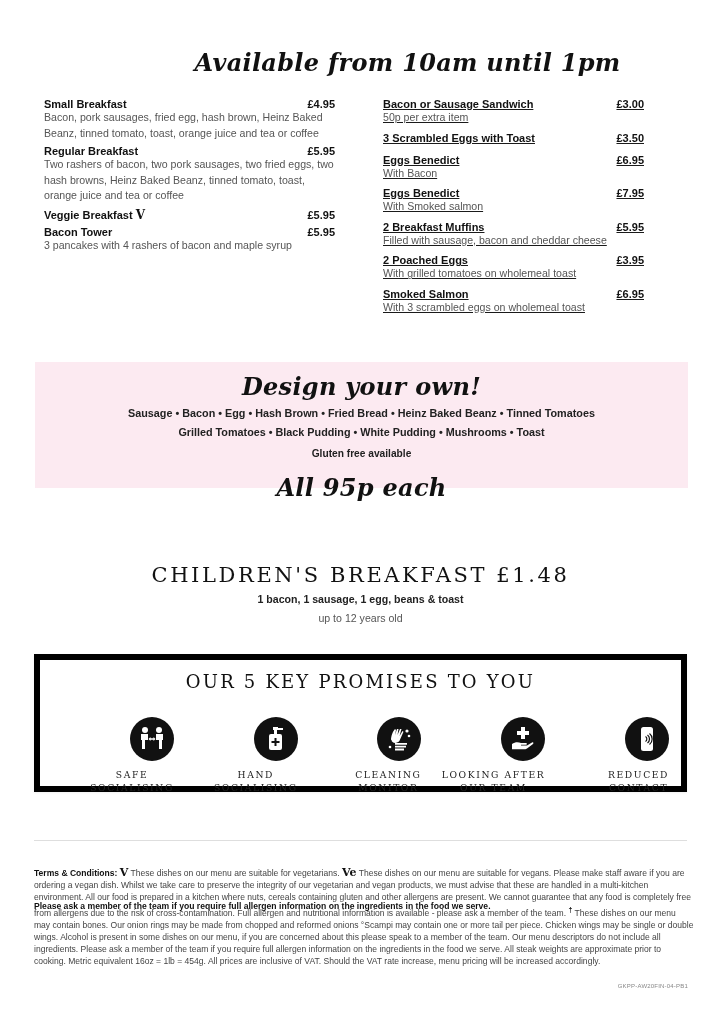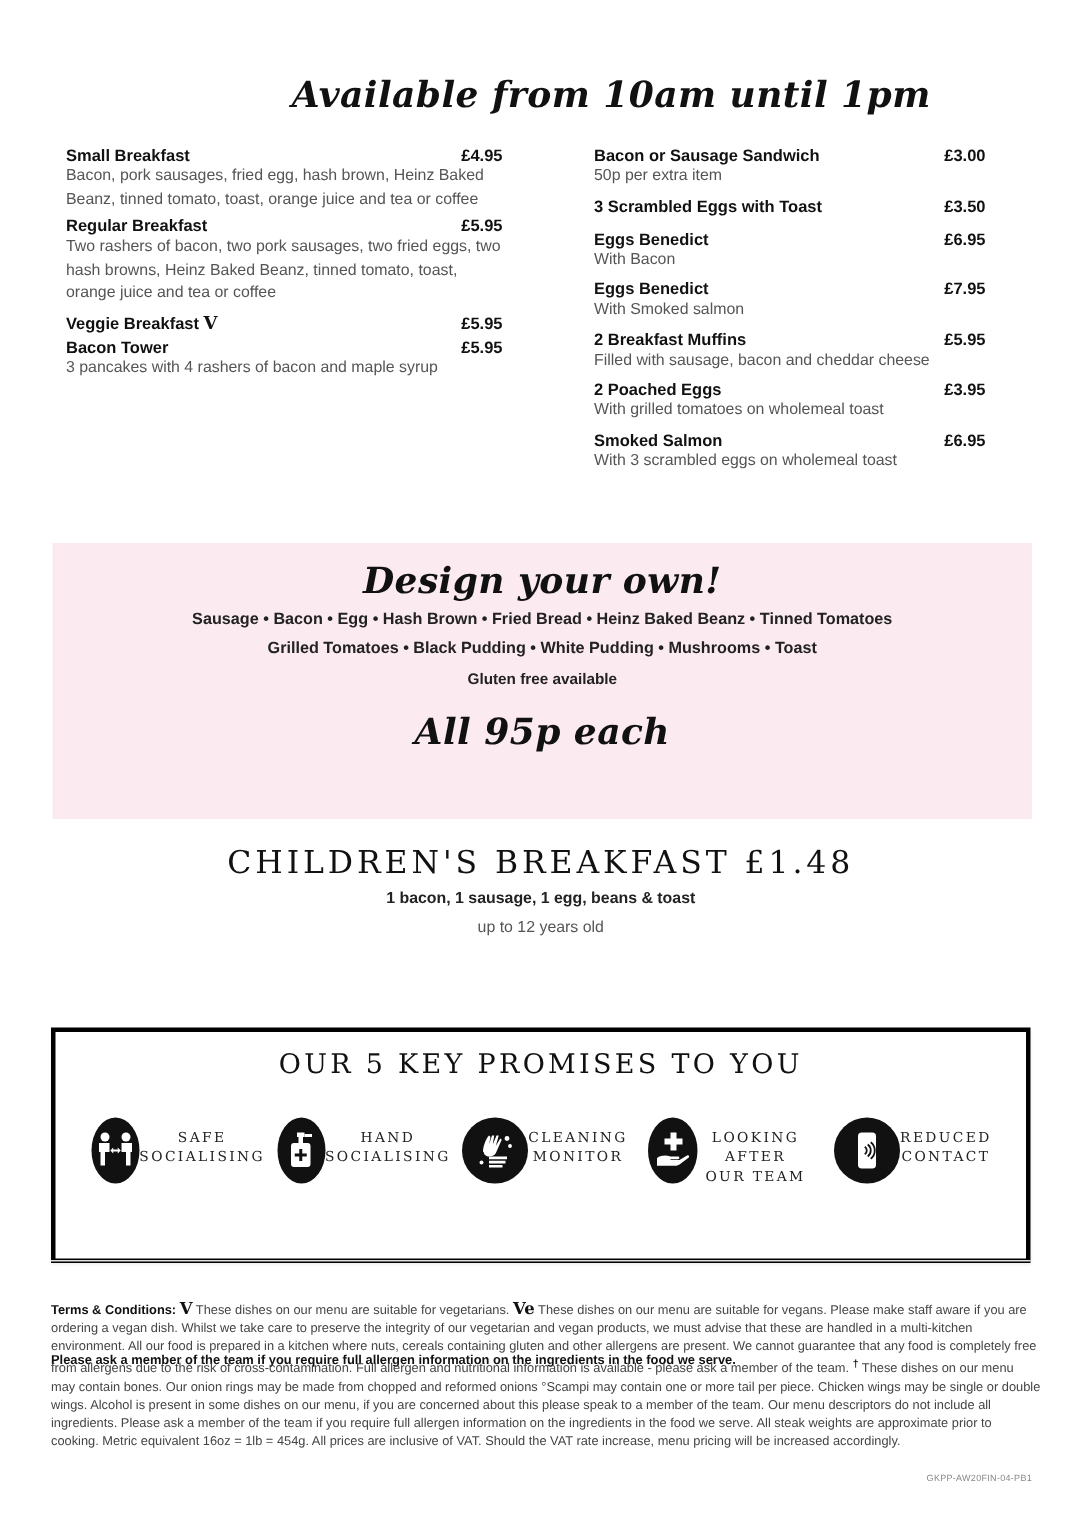--- a/index.html
+++ b/index.html
@@ -5,49 +5,49 @@
   * { box-sizing: border-box; margin: 0; padding: 0; }
   html, body { width: 721px; height: 1024px; background: #ffffff; overflow: hidden; }
   body { position: relative; font-family: "Liberation Sans", sans-serif; color: #1a1a1a; }
 
   .script { font-family: "DejaVu Serif", serif; font-style: italic; font-weight: bold; color: #111; letter-spacing: 0.3px; }
 
   #avail-title { position: absolute; top: 48px; left: 0; width: 721px; text-align: center; font-size: 24px; margin-left: 47px; }
 
   .col { position: absolute; top: 98px; }
   #col-left { left: 44px; width: 291px; }
-  #col-right { left: 396px; width: 261px; }
+  #col-right { left: 383px; width: 261px; text-decoration: underline; }
 
   .item { margin-bottom: 4px; }
   .item-head { display: flex; justify-content: space-between; align-items: baseline; }
   .item-name { font-size: 11px; font-weight: bold; color: #111; }
   .item-price { font-size: 11px; font-weight: bold; color: #111; }
   .item-desc { font-size: 10.6px; color: #555; line-height: 15.6px; }
   .v-mark { font-family: "DejaVu Serif", serif; font-weight: bold; font-size: 12px; }
 
   #col-right .item { margin-bottom: 6px; }
 
-  #design-box { position: absolute; top: 362px; left: 35px; width: 653px; height: 184px; background: #fceaf1; text-align: center; }
+  #design-box { position: absolute; top: 362px; left: 35px; width: 653px; height: 126px; background: #fceaf1; text-align: center; }
   #design-title { margin-top: 10px; font-size: 24px; }
   .design-line { font-size: 10.8px; font-weight: bold; color: #222; }
   #design-line-1 { margin-top: 6px; }
   #design-line-2 { margin-top: 7px; }
   #gluten-free { margin-top: 10px; font-size: 10.2px; font-weight: bold; color: #222; }
   #all-95p { margin-top: 14px; font-size: 24px; }
 
   #kids { position: absolute; top: 563px; left: 0; width: 721px; text-align: center; }
   #kids-title { font-family: "DejaVu Serif", serif; font-size: 21px; letter-spacing: 2.6px; color: #111; font-weight: 500; }
   #kids-desc { margin-top: 6px; font-size: 10.6px; font-weight: bold; color: #222; }
   #kids-age { margin-top: 7px; font-size: 10.6px; color: #555; }
 
-  #promises { position: absolute; top: 685px; left: 34px; width: 653px; height: 157px; border: 3px solid #000000; box-shadow: 0 1px 2px rgba(0,0,0,0.06); text-align: center; }
+  #promises { position: absolute; top: 654px; left: 34px; width: 653px; height: 138px; border: 6px solid #000000; box-shadow: 0 1px 2px rgba(0,0,0,0.06); text-align: center; }
   #promises-title { margin-top: 11px; font-family: "DejaVu Serif", serif; font-size: 18px; letter-spacing: 2.2px; color: #111; }
   #promises-sub { margin-top: 2px; font-size: 10.6px; color: #444; }
   #promise-row { position: absolute; top: 57px; left: 0; width: 653px; display: flex; justify-content: space-around; padding: 0 17px; }
-  .promise { width: 110px; display: flex; align-items: flex-start; }
+  .promise { width: 110px; display: flex; flex-direction: column; align-items: flex-end; }
   .promise-icon { width: 44px; height: 44px; border-radius: 50%; background: #111; display: flex; align-items: center; justify-content: center; }
   .promise-icon svg { width: 32px; height: 32px; }
   .promise-label { margin-top: 7px; font-family: "DejaVu Serif", serif; font-size: 9.2px; letter-spacing: 1.6px; line-height: 13px; color: #222; }
 
   #footer-rule { position: absolute; top: 840px; left: 34px; width: 653px; height: 1px; background: #dedede; }
 
   #allergen-note { position: absolute; top: 901px; left: 34px; width: 660px; font-size: 8.6px; font-weight: bold; color: #111; }
   #terms { position: absolute; top: 867px; left: 34px; width: 660px; font-size: 8.55px; line-height: 12.2px; color: #444; text-align: left; }
   #terms b.tc { color: #111; }
   #terms .vmark { font-family: "DejaVu Serif", serif; font-weight: bold; font-size: 11px; color: #111; }

